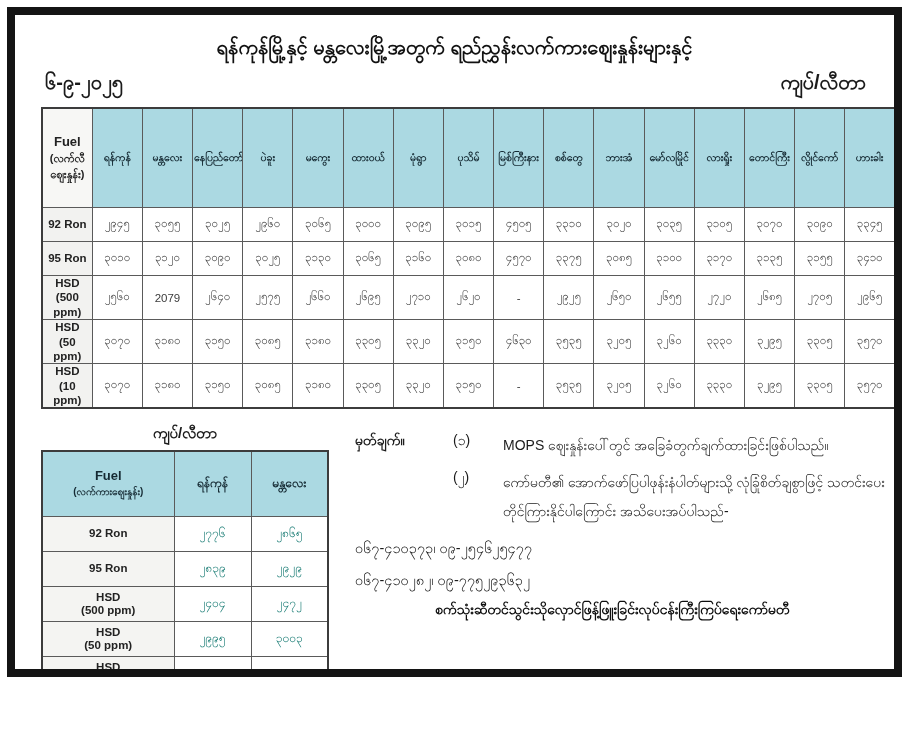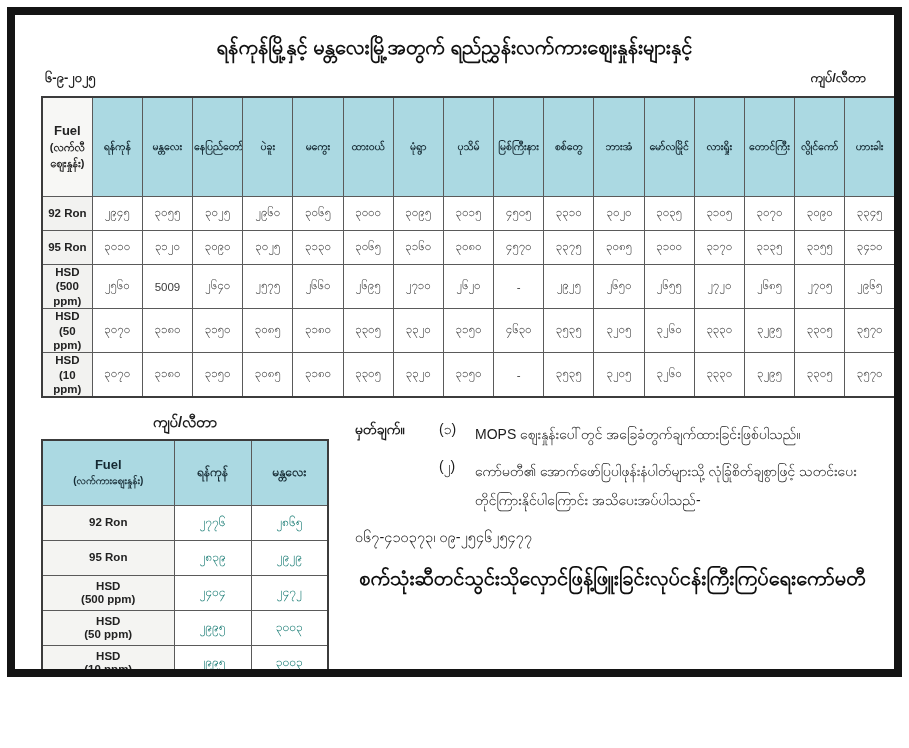--- a/index.html
+++ b/index.html
@@ -12,21 +12,21 @@
     background:#fff;
   }
   .frame{
     position:absolute;left:7px;top:7px;right:7px;bottom:7px;
     border:8px solid var(--frame,#141414);
     background:#fff;
     box-sizing:border-box;
     overflow:hidden;
   }
   .title{margin-top:14px;text-align:center;font-weight:bold;font-size:20px;line-height:1.8;color:#111;}
-  .date-row{display:flex;justify-content:space-between;align-items:center;margin:4px 28px 0 30px;font-weight:bold;font-size:13px;}
+  .date-row{display:flex;justify-content:space-between;align-items:center;margin:4px 28px 0 30px;font-weight:bold;font-size:20px;}
   table{border-collapse:collapse;table-layout:fixed;}
   .main-table{width:855px;margin:8px 0 0 26px;border:2px solid #3c3c3c;}
   .main-table th,.main-table td{border:1px solid #5a5a5a;text-align:center;vertical-align:middle;padding:0 1px;overflow:hidden;}
   .main-table thead th{background:var(--header-bg,#abd9e2);font-size:10.5px;font-weight:bold;height:98px;color:#152a33;}
   .main-table thead th.fuel-cell{background:#f7f7f5;color:#222;}
   .fuel-t{font-size:13px;font-weight:bold;}
   .fuel-s{font-size:11px;font-weight:bold;margin-top:2px;}
   .main-table tbody th.row-label{background:#f2f2f0;font-size:11.5px;font-weight:bold;height:33px;white-space:pre-line;line-height:1.25;color:#222;}
   .main-table tbody td.val{background:#fff;font-size:11.5px;color:#3b3b3b;}
   .bottom{display:flex;margin:14px 24px 0 26px;gap:26px;}
@@ -35,27 +35,27 @@
   .small-table{width:288px;border:2px solid #3c3c3c;}
   .small-table th,.small-table td{border:1px solid #5a5a5a;text-align:center;vertical-align:middle;overflow:hidden;}
   .small-table thead th{background:var(--header-bg,#abd9e2);height:62px;font-size:12px;font-weight:bold;color:#152a33;}
   .small-table thead th.fuel-cell{background:var(--header-bg,#abd9e2);}
   .small-table .fuel-t{font-size:13px;}
   .small-table .fuel-s{font-size:10px;text-align:center;}
   .small-table tbody th.row-label{background:#f4f4f2;font-size:11.5px;font-weight:bold;height:32px;white-space:pre-line;line-height:1.2;color:#222;}
   .small-table tbody td.val{background:#fff;font-size:12px;color:#0f766e;}
   .col-fuel{width:132px;} .col-city-sm{width:77px;}
   .right-col{flex:1;min-width:0;font-size:14px;}
-  .note-grid{display:grid;grid-template-columns:78px 30px 1fr;column-gap:6px;align-items:start;margin-top:8px;}
+  .note-grid{display:grid;grid-template-columns:78px 30px 1fr;column-gap:20px;align-items:start;margin-top:8px;}
   .note-label{font-weight:bold;white-space:nowrap;}
   .note-num{text-align:left;}
   .note-text{line-height:29px;}
   .note-text div{white-space:nowrap;overflow:hidden;}
   .phones{margin-top:6px;padding-right:6px;line-height:32px;font-size:14.5px;}
-  .committee{margin-top:12px;text-align:center;font-weight:bold;font-size:20px;color:#0e0e0e;}
+  .committee{margin-top:4px;text-align:center;font-weight:bold;font-size:14px;color:#0e0e0e;}
 </style>
 </head>
 <body>
 
 <div class="page">
   <div class="frame">
 
     <div class="title">
       <div>ရန်ကုန်မြို့နှင့် မန္တလေးမြို့အတွက် ရည်ညွှန်းလက်ကားဈေးနှုန်းများနှင့်</div>
     </div>
@@ -126,21 +126,21 @@
             <td class="val">၃၁၀၀</td>
             <td class="val">၃၁၇၀</td>
             <td class="val">၃၁၃၅</td>
             <td class="val">၃၁၅၅</td>
             <td class="val">၃၄၁၀</td>
           </tr>
           <tr>
             <th class="row-label">HSD
 (500 ppm)</th>
             <td class="val">၂၅၆၀</td>
-            <td class="val">5009</td>
+            <td class="val">2079</td>
             <td class="val">၂၆၄၀</td>
             <td class="val">၂၅၇၅</td>
             <td class="val">၂၆၆၀</td>
             <td class="val">၂၆၉၅</td>
             <td class="val">၂၇၁၀</td>
             <td class="val">၂၆၂၀</td>
             <td class="val">-</td>
             <td class="val">၂၉၂၅</td>
             <td class="val">၂၆၅၀</td>
             <td class="val">၂၆၅၅</td>
@@ -254,19 +254,20 @@
         <div class="note-grid">
           <span class="note-label"></span>
           <span class="note-num">(၂)</span>
           <div class="note-text">
               <div>ကော်မတီ၏ အောက်ဖော်ပြပါဖုန်းနံပါတ်များသို့ လုံခြုံစိတ်ချစွာဖြင့် သတင်းပေး</div>
               <div>တိုင်ကြားနိုင်ပါကြောင်း အသိပေးအပ်ပါသည်-</div>
             </div>
         </div>
         <div class="phones">
             <div>၀၆၇-၄၁၀၃၇၃၊ ၀၉-၂၅၄၆၂၅၄၇၇</div>
+            <div>၀၆၇-၄၁၀၂၈၂၊ ၀၉-၇၇၅၂၉၃၆၃၂</div>
           </div>
         <div class="committee">စက်သုံးဆီတင်သွင်းသိုလှောင်ဖြန့်ဖြူးခြင်းလုပ်ငန်းကြီးကြပ်ရေးကော်မတီ</div>
       </div>
 
     </div>
   </div>
 </div>
 
 </body></html>

